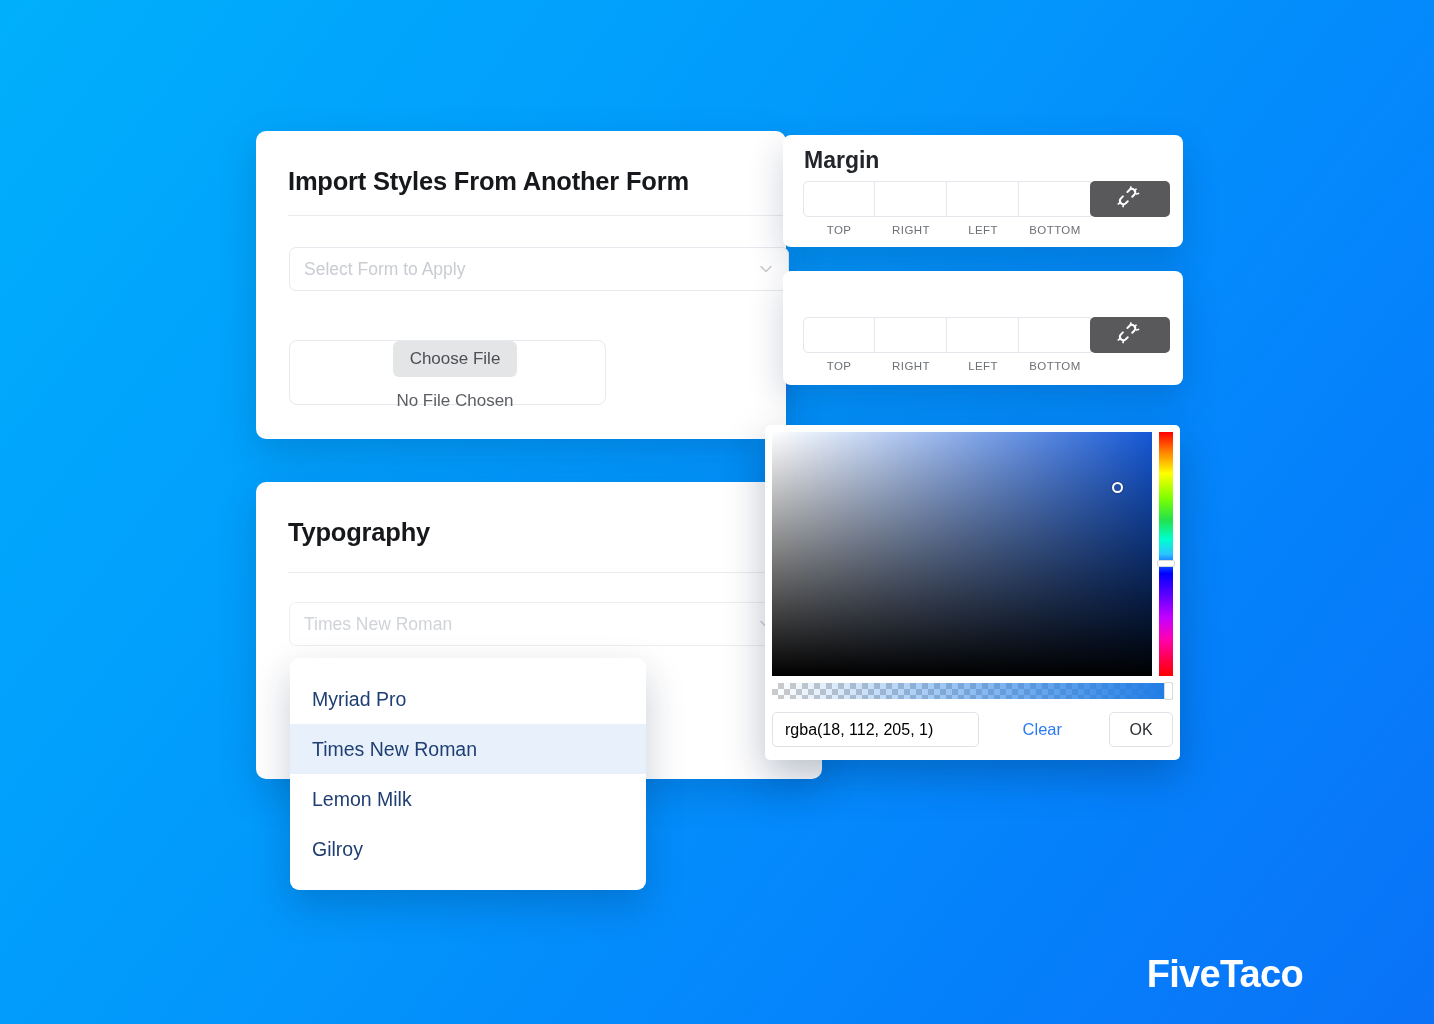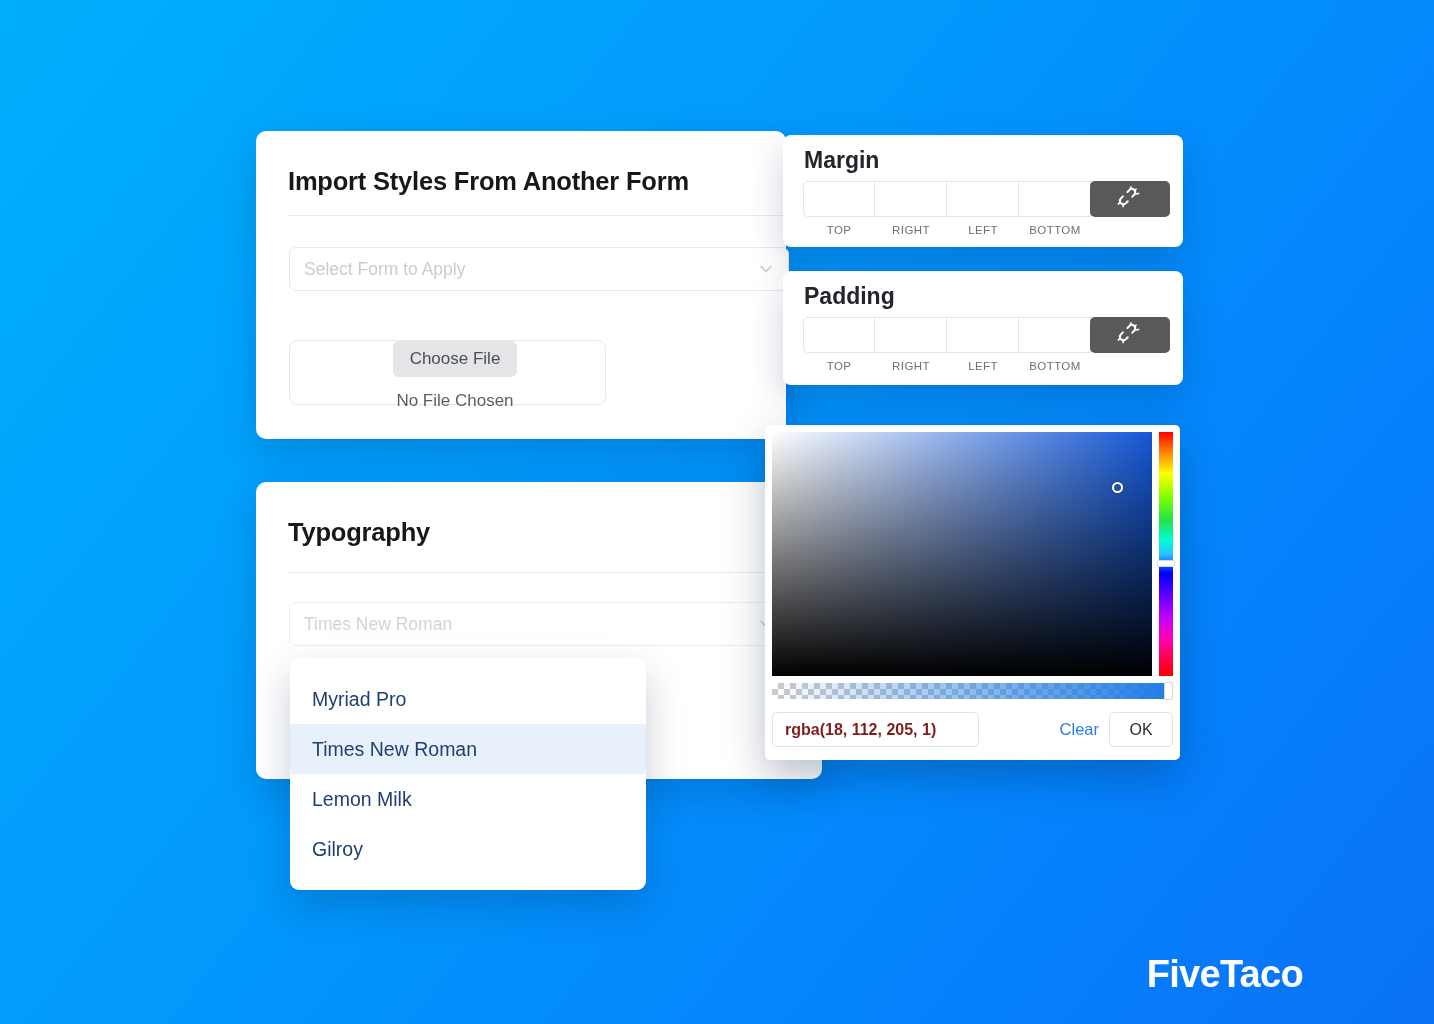--- a/index.html
+++ b/index.html
@@ -349,41 +349,41 @@
   #rgba-input {
     width: 207px;
     height: 35px;
     border: 1px solid #dfe2e6;
     border-radius: 5px;
     box-sizing: border-box;
     display: flex;
     align-items: center;
     padding-left: 12px;
     font-size: 16px;
-    color: #7f1d1d;
-    background: #fff;
-    font-weight: bold;
+    color: #000000;
+    background: #fff;
   }
   #clear-link {
     margin-left: auto;
     font-size: 16.5px;
     color: #2b7cf0;
   }
   #ok-btn {
     width: 64px;
     height: 35px;
     border: 1px solid #dfe2e6;
     border-radius: 5px;
     display: flex;
     align-items: center;
     justify-content: center;
     font-size: 16px;
     color: #2b2e33;
     background: #fff;
     box-sizing: border-box;
+    margin-left: 37px;
   }
 
   
   #brand {
     position: absolute;
     right: 131px;
     bottom: 28px;
     color: #ffffff;
     font-size: 38px;
     font-weight: bold;
@@ -496,21 +496,20 @@
               <path d="M7.2 20.0 L6.4 22.2" stroke-width="1.7"></path>
               <path d="M3.4 18.0 L1.4 19.4" stroke-width="1.7"></path>
             </g>
           </svg>
         </span>
       </div>
     </div>
   </div>
 
   <div class="spacing-panel" id="padding-panel">
-    <div class="spacing-title">Padding</div>
     <div class="spacing-row">
       <div class="spacing-cell">
         <div class="spacing-input"></div>
         <div class="spacing-label">TOP</div>
       </div>
       <div class="spacing-cell">
         <div class="spacing-input"></div>
         <div class="spacing-label">RIGHT</div>
       </div>
       <div class="spacing-cell">

